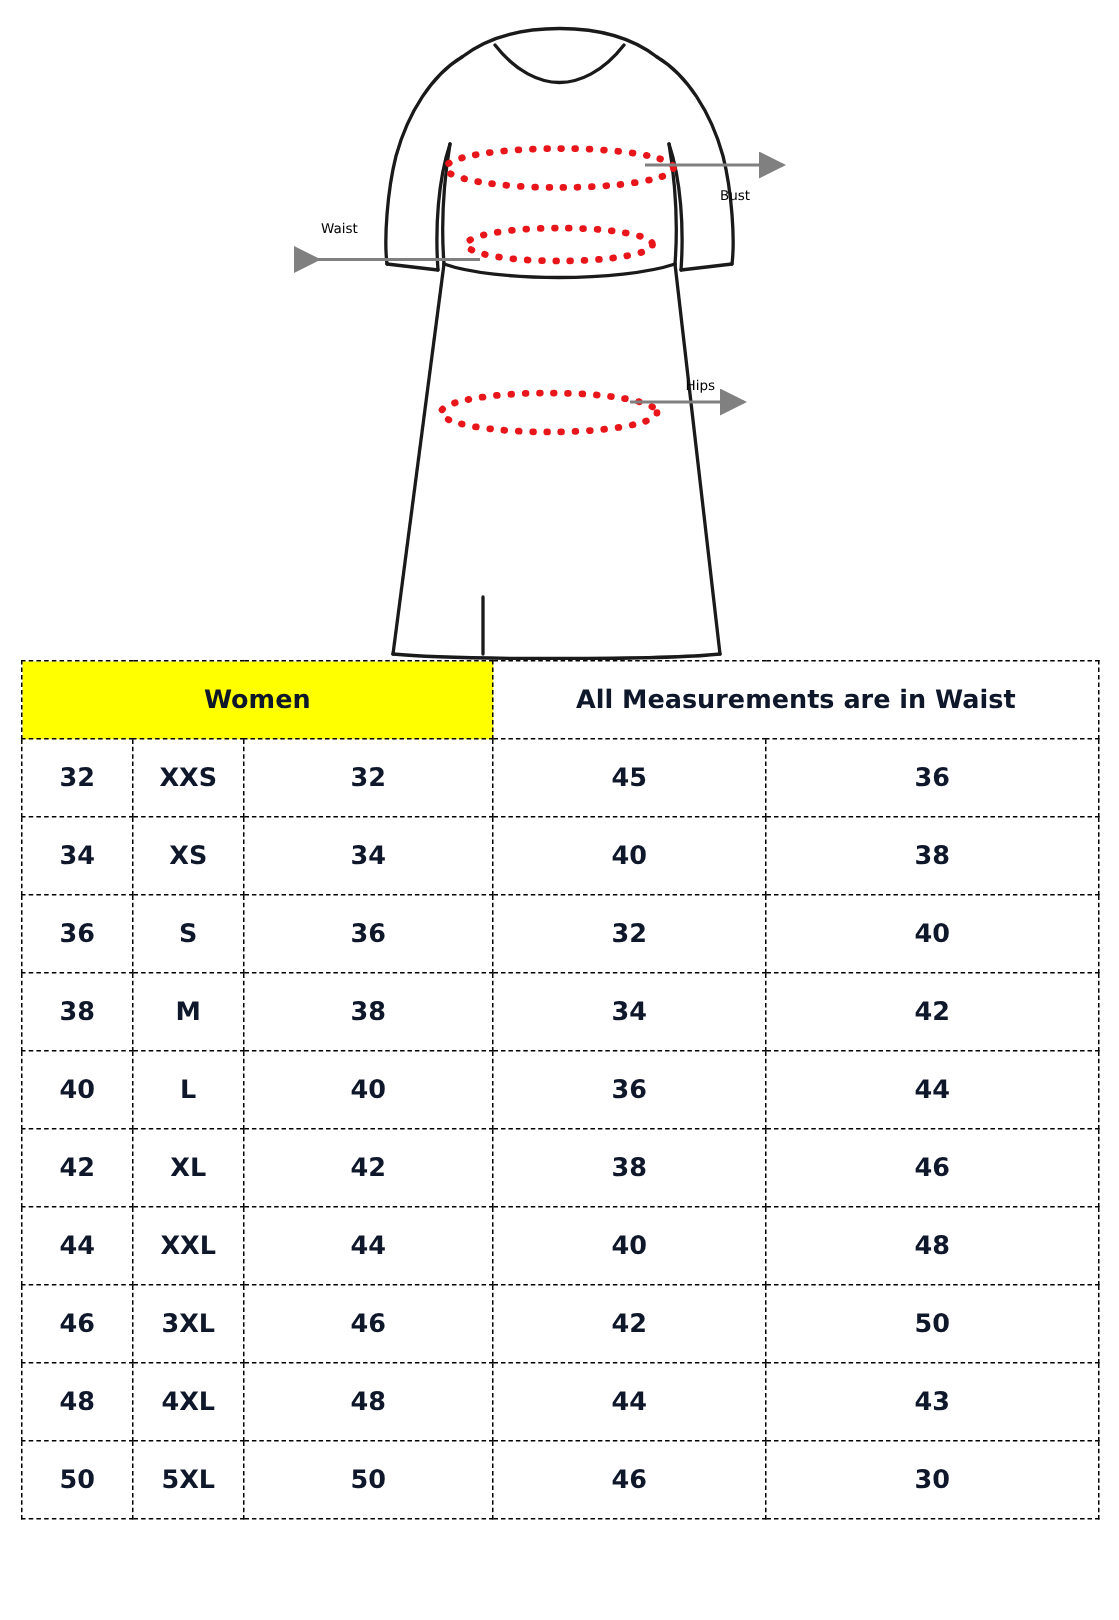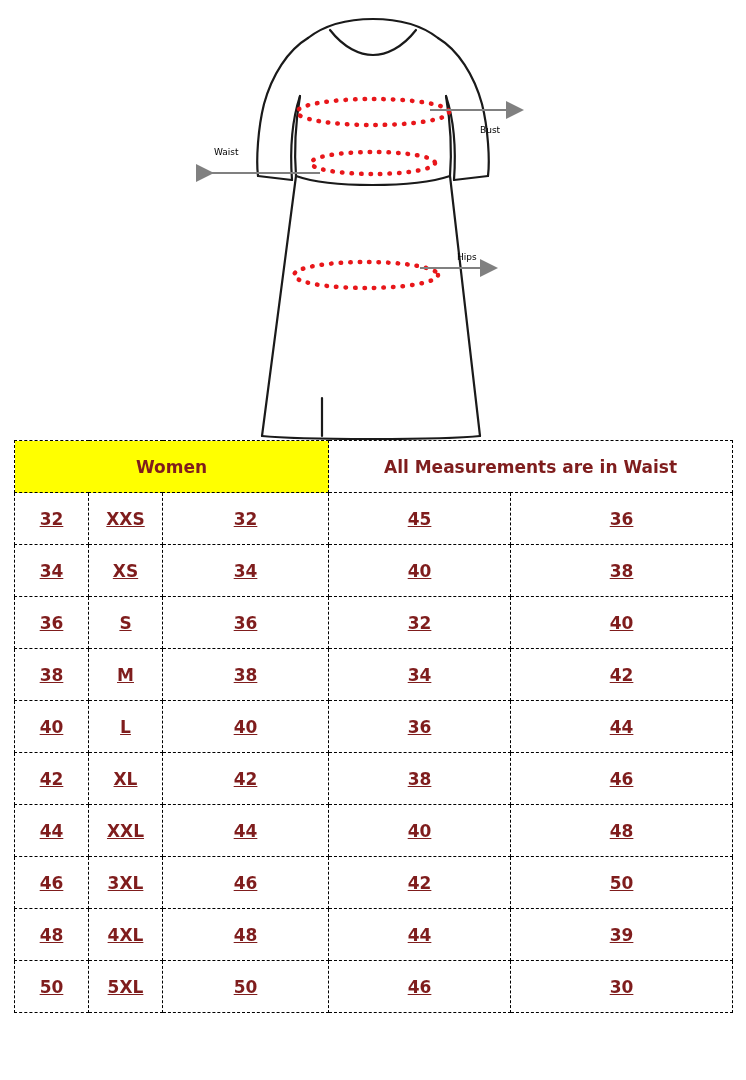--- a/index.html
+++ b/index.html
@@ -45,21 +45,21 @@
   }
   table.size-chart {
     border-collapse: collapse;
     width: 718px;
     table-layout: fixed;
   }
   table.size-chart td {
     border: 1px dashed #000000;
     text-align: center;
     font-weight: bold;
-    color: #7f1d1d;
+    color: #0f172a;
     font-size: 17px;
     height: 51px;
     padding: 0;
   }
   .col-size1 { width: 74px; }
   .col-size2 { width: 74px; }
   .col-bust  { width: 166px; }
   .col-waist { width: 182px; }
   .col-hips  { width: 222px; }
 
@@ -74,21 +74,20 @@
     height: 54px;
   }
   td.head-cell {
     background: #fbe0d0;
     font-size: 17px;
     height: 44px;
   }
   td.data-cell {
     background: #ffffff;
     font-size: 17px;
-    text-decoration: underline;
   }
 </style>
 </head>
 <body>
 
 <div class="page">
 
   <div class="illustration">
     <svg width="746" height="440" viewBox="0 0 746 440" xmlns="http://www.w3.org/2000/svg">
 
@@ -218,21 +217,21 @@
           <td class="data-cell">3XL</td>
           <td class="data-cell">46</td>
           <td class="data-cell">42</td>
           <td class="data-cell">50</td>
         </tr>
         <tr>
           <td class="data-cell">48</td>
           <td class="data-cell">4XL</td>
           <td class="data-cell">48</td>
           <td class="data-cell">44</td>
-          <td class="data-cell">39</td>
+          <td class="data-cell">43</td>
         </tr>
         <tr>
           <td class="data-cell">50</td>
           <td class="data-cell">5XL</td>
           <td class="data-cell">50</td>
           <td class="data-cell">46</td>
           <td class="data-cell">30</td>
         </tr>
       </tbody>
     </table>

